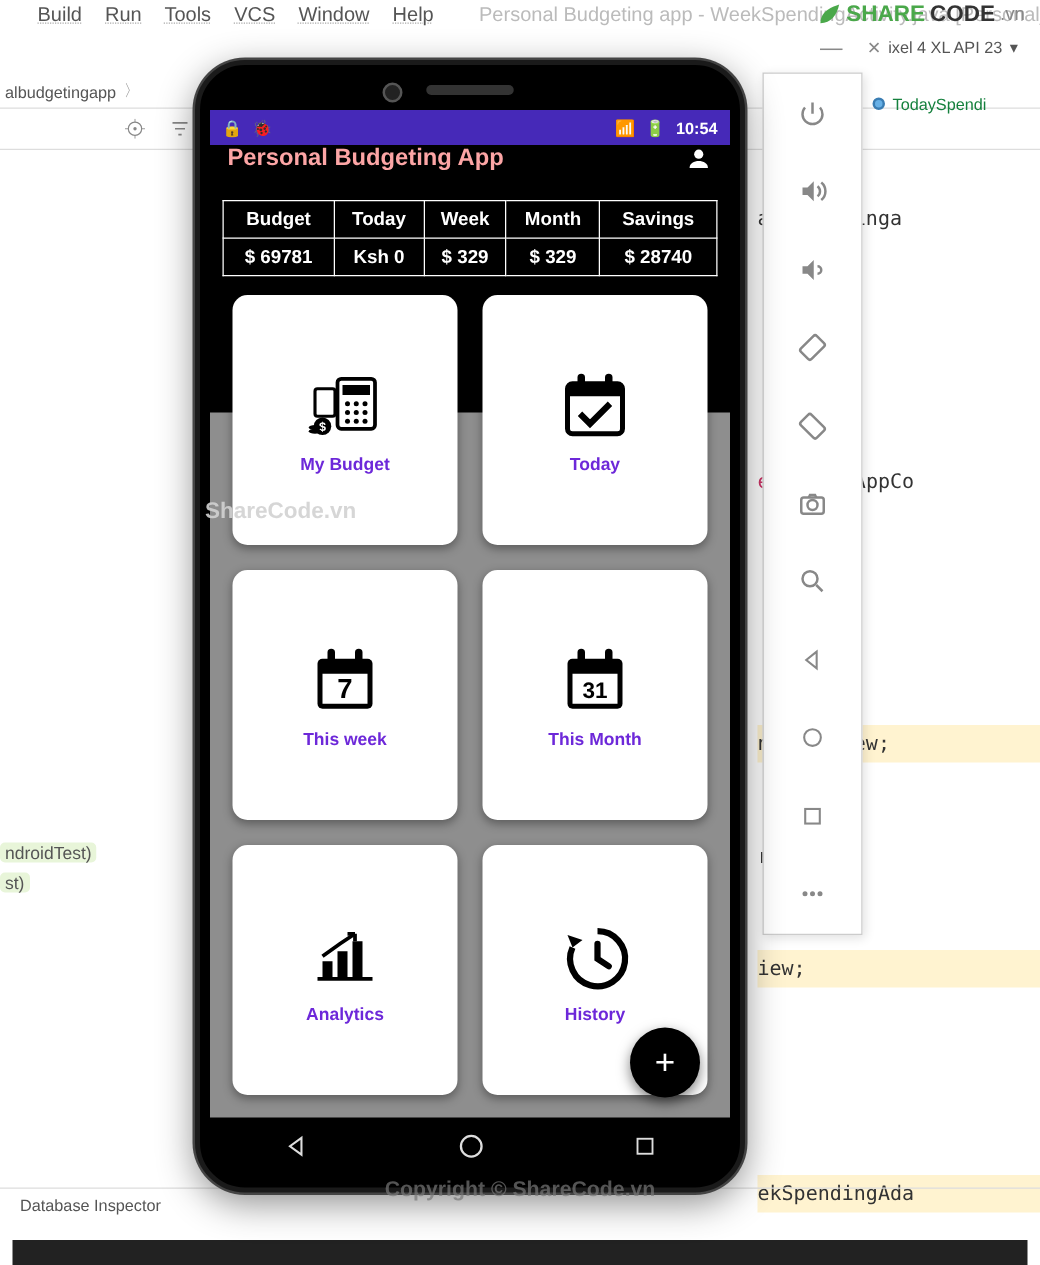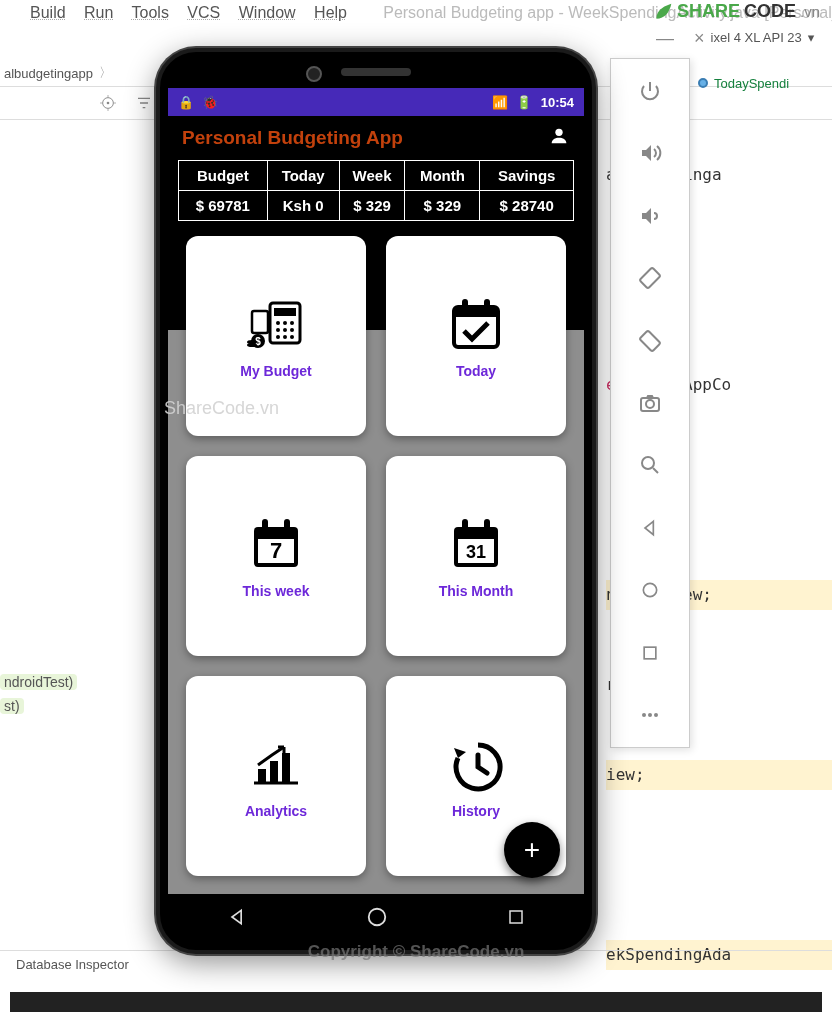--- a/index.html
+++ b/index.html
@@ -180,24 +180,24 @@
     background: #4629b8;
     display:flex; align-items:center; justify-content:space-between;
     padding: 0 10px;
     color:#fff;
     font-size:13px;
     font-weight:bold;
   }
   .status-bar .left, .status-bar .right { display:flex; align-items:center; gap:8px;}
   .app-bar {
     background:#000;
-    color:#c2410c;
+    color:#fca5a5;
     height: 44px;
     display:flex;
-    align-items:center;
+    align-items:flex-start;
     justify-content:space-between;
     padding:0 14px;
   }
   .app-bar h1 { font-size:19px; font-weight:bold;}
   .summary {
     background:#000;
     padding: 0 10px 10px 10px;
     min-height: 170px;
   }
   .summary table {
@@ -255,21 +255,21 @@
     display:flex; align-items:center; gap:4px;
   }
   .wm-logo .share { color:#4aa84a;}
   .wm-logo .code { color:#333;}
   .wm-logo .vn { color:#888; font-weight:normal; font-size:15px;}
   .wm-center1 {
     position:absolute;
     top: 398px; left: 164px;
     color: rgba(210,210,210,.9);
     font-size: 18px;
-    font-weight:normal;
+    font-weight:bold;
   }
   .wm-center2 {
     position:absolute;
     bottom: 50px; left: 50%;
     transform:translateX(-50%);
     color: rgba(120,120,120,.7);
     font-size: 17px;
     font-weight:bold;
   }
 </style>

